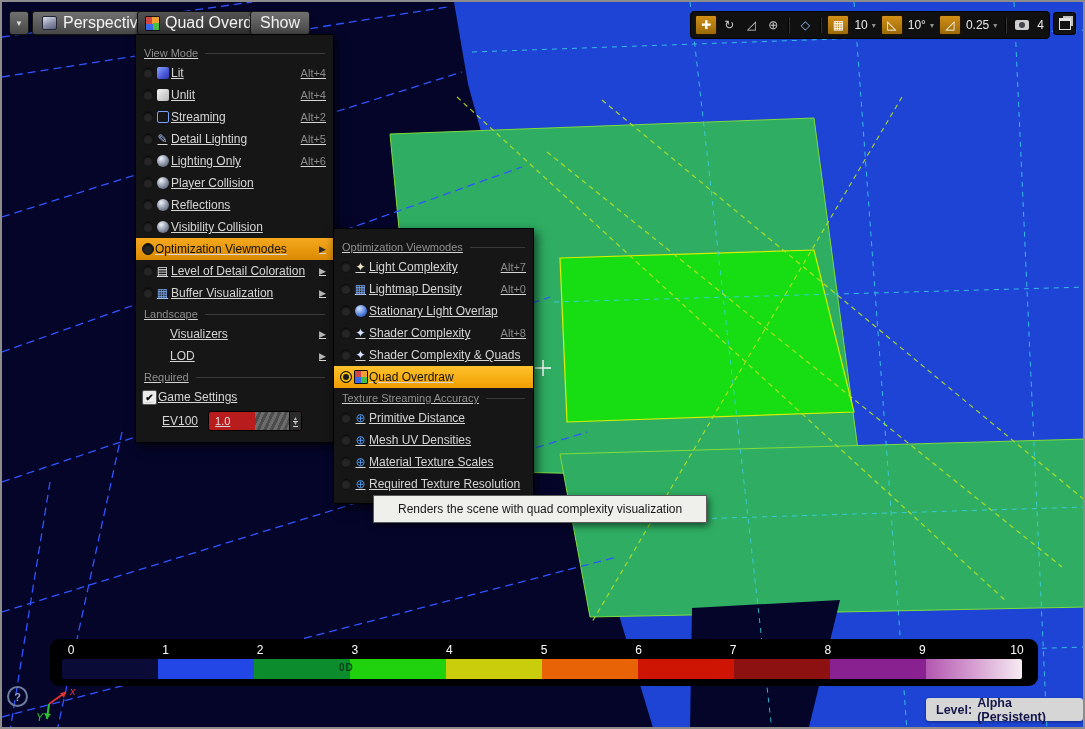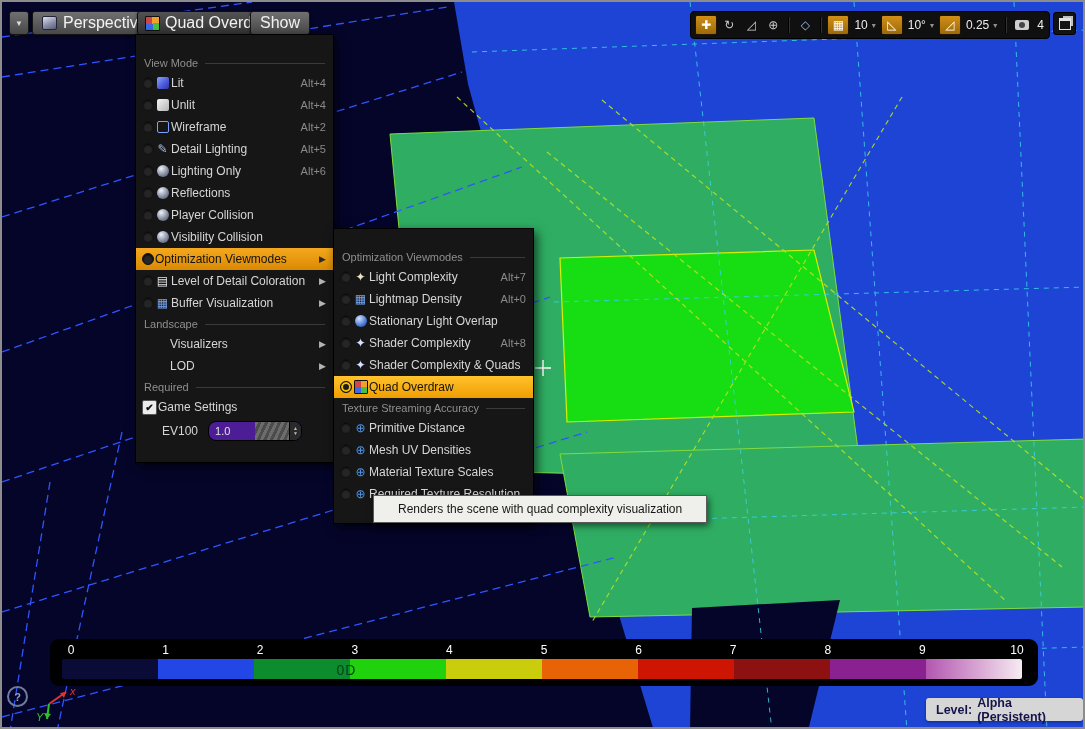--- a/index.html
+++ b/index.html
@@ -31,22 +31,22 @@
   .tbsep{width:1px;height:16px;background:#000;border-right:1px solid #333;margin:0 3px;}
   .ic-camera{width:14px;height:10px;background:#cfcfcf;border-radius:2px;position:relative;}
   .ic-camera::after{content:"";position:absolute;left:4px;top:2px;width:6px;height:6px;
                     border-radius:50%;background:#44464e;}
   .maxbtn{position:absolute;top:10px;right:7px;width:21px;height:21px;background:#131313;
           border:1px solid #000;border-radius:3px;display:flex;align-items:center;justify-content:center;}
   .maxicon{width:10px;height:8px;border:1px solid #e2e2e2;border-top-width:3px;
            box-shadow:3px -3px 0 -1px rgba(224,224,224,.85);}
 
   
-  .menu{position:absolute;background:#161616;border:1px solid #000;padding:18px 0;
-        box-shadow:3px 4px 10px rgba(0,0,0,.65);color:#d6d6d6;font-size:12px;z-index:5;}
+  .menu{position:absolute;background:#161616;border:1px solid #000;padding:8px 0;
+        box-shadow:3px 4px 10px rgba(0,0,0,.65);color:#d6d6d6;font-size:12px;z-index:5;text-decoration:underline;}
   .msec{display:flex;align-items:center;gap:7px;padding:4px 8px 3px 8px;color:#8f8f8f;
         font-size:11px;white-space:nowrap;}
   .msec::after{content:"";flex:1;height:1px;background:#3a3a3a;}
   .mi{display:flex;align-items:center;height:22px;padding:0 7px 0 6px;gap:1px;white-space:nowrap;cursor:default;}
   .mi .radio{width:10px;height:10px;min-width:10px;border-radius:50%;background:#262626;
              border:1px solid #111;box-shadow:inset 0 1px 2px #000;}
   .mi .radio.sel{background:#1c1c1c;box-shadow:inset 0 0 0 2px #f6c300;}
   .mi .ic{width:15px;min-width:15px;text-align:center;font-size:12px;line-height:1;
           display:flex;align-items:center;justify-content:center;}
   .mi .lbl{flex:1;}
@@ -64,21 +64,21 @@
   .sph.blue{background:radial-gradient(circle at 35% 30%,#d2e3ff,#4a78d8 60%,#1d3a82);}
   .glyph-blue{color:#76a6f2;} .glyph-paper{color:#e4e6ea;} .glyph-spark{color:#e9e4c4;}
   .glyph-spark2{color:#d7e2ff;} .glyph-globe{color:#4f94e8;font-size:14px;}
   .glyph-pencil{color:#a8c0f0;} .glyph-surface{color:#8fb6e0;}
 
   
   .chk{width:13px;height:13px;min-width:13px;background:#ececec;border:1px solid #555;
        border-radius:2px;display:flex;align-items:center;justify-content:center;
        font-size:10px;color:#111;font-weight:bold;}
   .evrow{display:flex;align-items:center;height:26px;padding:0 10px 0 26px;gap:10px;}
-  .evbox{width:92px;height:18px;background:#4c1d95;border:1px solid #000;border-radius:8px;
+  .evbox{width:92px;height:18px;background:#b91c1c;border:1px solid #000;border-radius:3px;
          display:flex;align-items:center;position:relative;overflow:hidden;}
   .evbox .evval{padding-left:6px;font-size:11px;color:#e4e4e4;flex:1;}
   .evgrip{width:34px;height:100%;background:repeating-linear-gradient(115deg,#6c6c6c 0 3px,#4c4c4c 3px 6px);}
   .evspin{display:flex;flex-direction:column;justify-content:center;width:11px;height:100%;
           background:#2a2a2a;border-left:1px solid #000;color:#bbb;font-size:5px;line-height:5px;
           align-items:center;}
 
   
   .tooltip{position:absolute;left:371px;top:493px;background:#efefec;border:1px solid #5a5a5a;
            color:#161616;font-size:12px;padding:6px 24px;box-shadow:2px 3px 7px rgba(0,0,0,.55);
@@ -86,21 +86,21 @@
 
   
   .legend{position:absolute;left:48px;top:637px;width:988px;height:47px;background:#000;
           border-radius:9px;z-index:4;}
   .lticks{position:absolute;left:10px;right:10px;top:4px;display:flex;justify-content:space-between;}
   .lticks span{width:22px;text-align:center;color:#fff;font-size:12px;}
   .lstrip{position:absolute;left:12px;top:20px;width:960px;height:20px;display:flex;
           border-radius:2px;overflow:hidden;}
   .lseg{flex:1;height:100%;}
   .lmarker{position:absolute;left:30%;top:23px;transform:translateX(-50%);
-           font-size:14px;font-weight:normal;color:#04421a;z-index:5;letter-spacing:1px;}
+           font-size:10px;font-weight:bold;color:#04421a;z-index:5;letter-spacing:1px;}
 
   
   .lvl{position:absolute;left:924px;top:696px;height:23px;padding:0 10px;background:#d6d6d6;
        border-radius:3px;display:flex;align-items:center;gap:5px;font-size:12.5px;
        color:#14144a;font-weight:bold;z-index:4;box-shadow:0 1px 3px rgba(0,0,0,.4);}
 
   
   .helpc{position:absolute;left:5px;top:684px;width:17px;height:17px;border-radius:50%;
          border:2px solid #6d7d9d;color:#93a3c0;display:flex;align-items:center;
          justify-content:center;font-size:11px;font-weight:bold;z-index:4;}
@@ -236,21 +236,21 @@
           <span class="cube unlit"></span>
         </span>
       <span class="lbl">Unlit</span>
       <span class="sc">Alt+4</span>
     </div>
     <div class="mi">
       <span class="radio"></span>
       <span class="ic">
           <span class="cube wire"></span>
         </span>
-      <span class="lbl">Wireframe</span>
+      <span class="lbl">Streaming</span>
       <span class="sc">Alt+2</span>
     </div>
     <div class="mi">
       <span class="radio"></span>
       <span class="ic glyph-pencil">✎</span>
       <span class="lbl">Detail Lighting</span>
       <span class="sc">Alt+5</span>
     </div>
     <div class="mi">
       <span class="radio"></span>
@@ -258,29 +258,29 @@
           <span class="sph"></span>
         </span>
       <span class="lbl">Lighting Only</span>
       <span class="sc">Alt+6</span>
     </div>
     <div class="mi">
       <span class="radio"></span>
       <span class="ic">
           <span class="sph"></span>
         </span>
+      <span class="lbl">Player Collision</span>
+      <span class="sc"></span>
+    </div>
+    <div class="mi">
+      <span class="radio"></span>
+      <span class="ic">
+          <span class="sph"></span>
+        </span>
       <span class="lbl">Reflections</span>
-      <span class="sc"></span>
-    </div>
-    <div class="mi">
-      <span class="radio"></span>
-      <span class="ic">
-          <span class="sph"></span>
-        </span>
-      <span class="lbl">Player Collision</span>
       <span class="sc"></span>
     </div>
     <div class="mi">
       <span class="radio"></span>
       <span class="ic">
           <span class="sph"></span>
         </span>
       <span class="lbl">Visibility Collision</span>
       <span class="sc"></span>
     </div>

